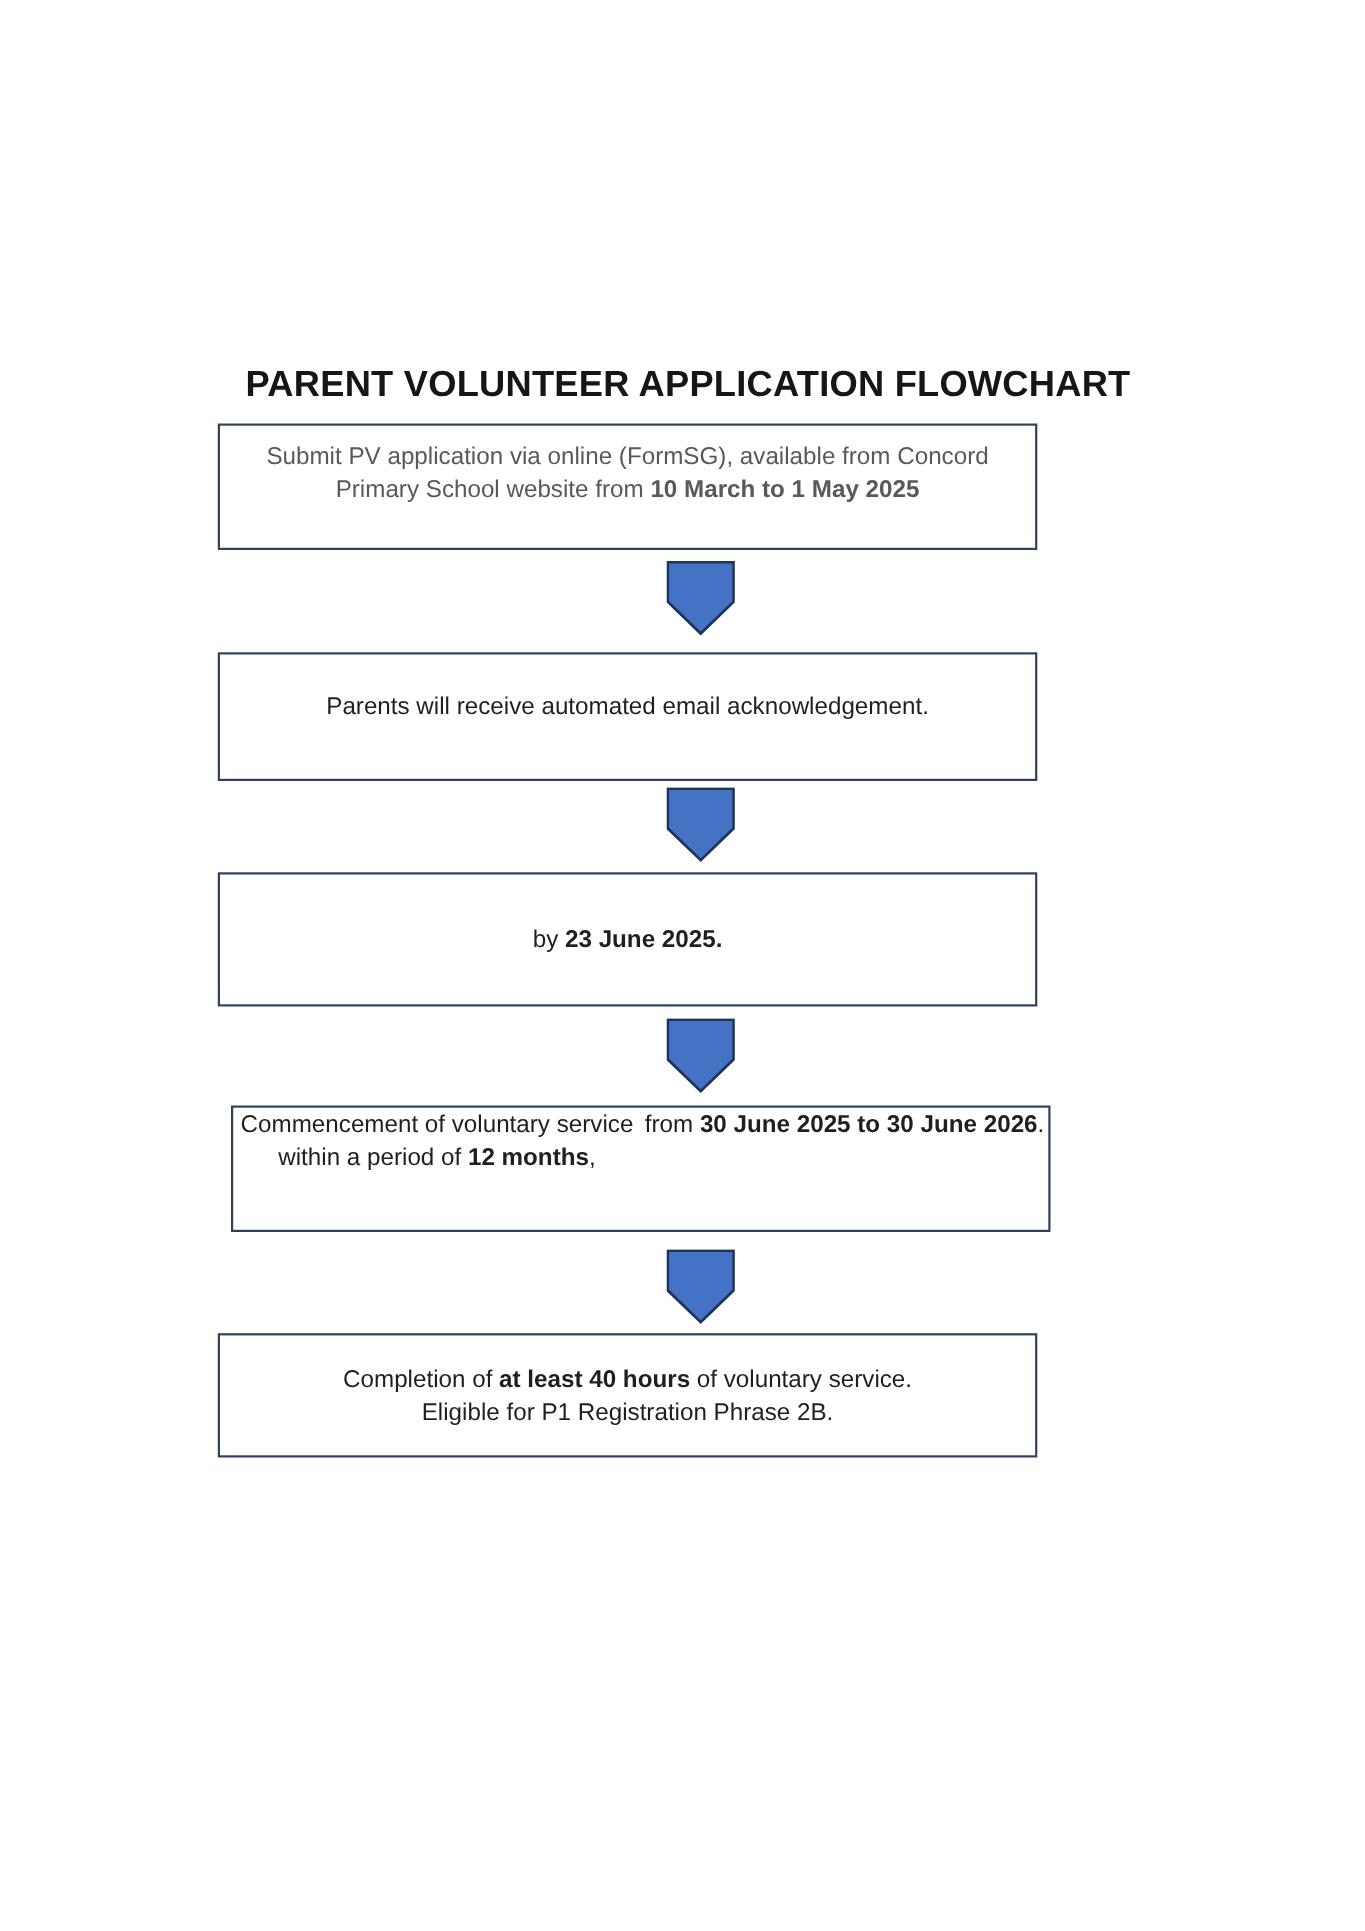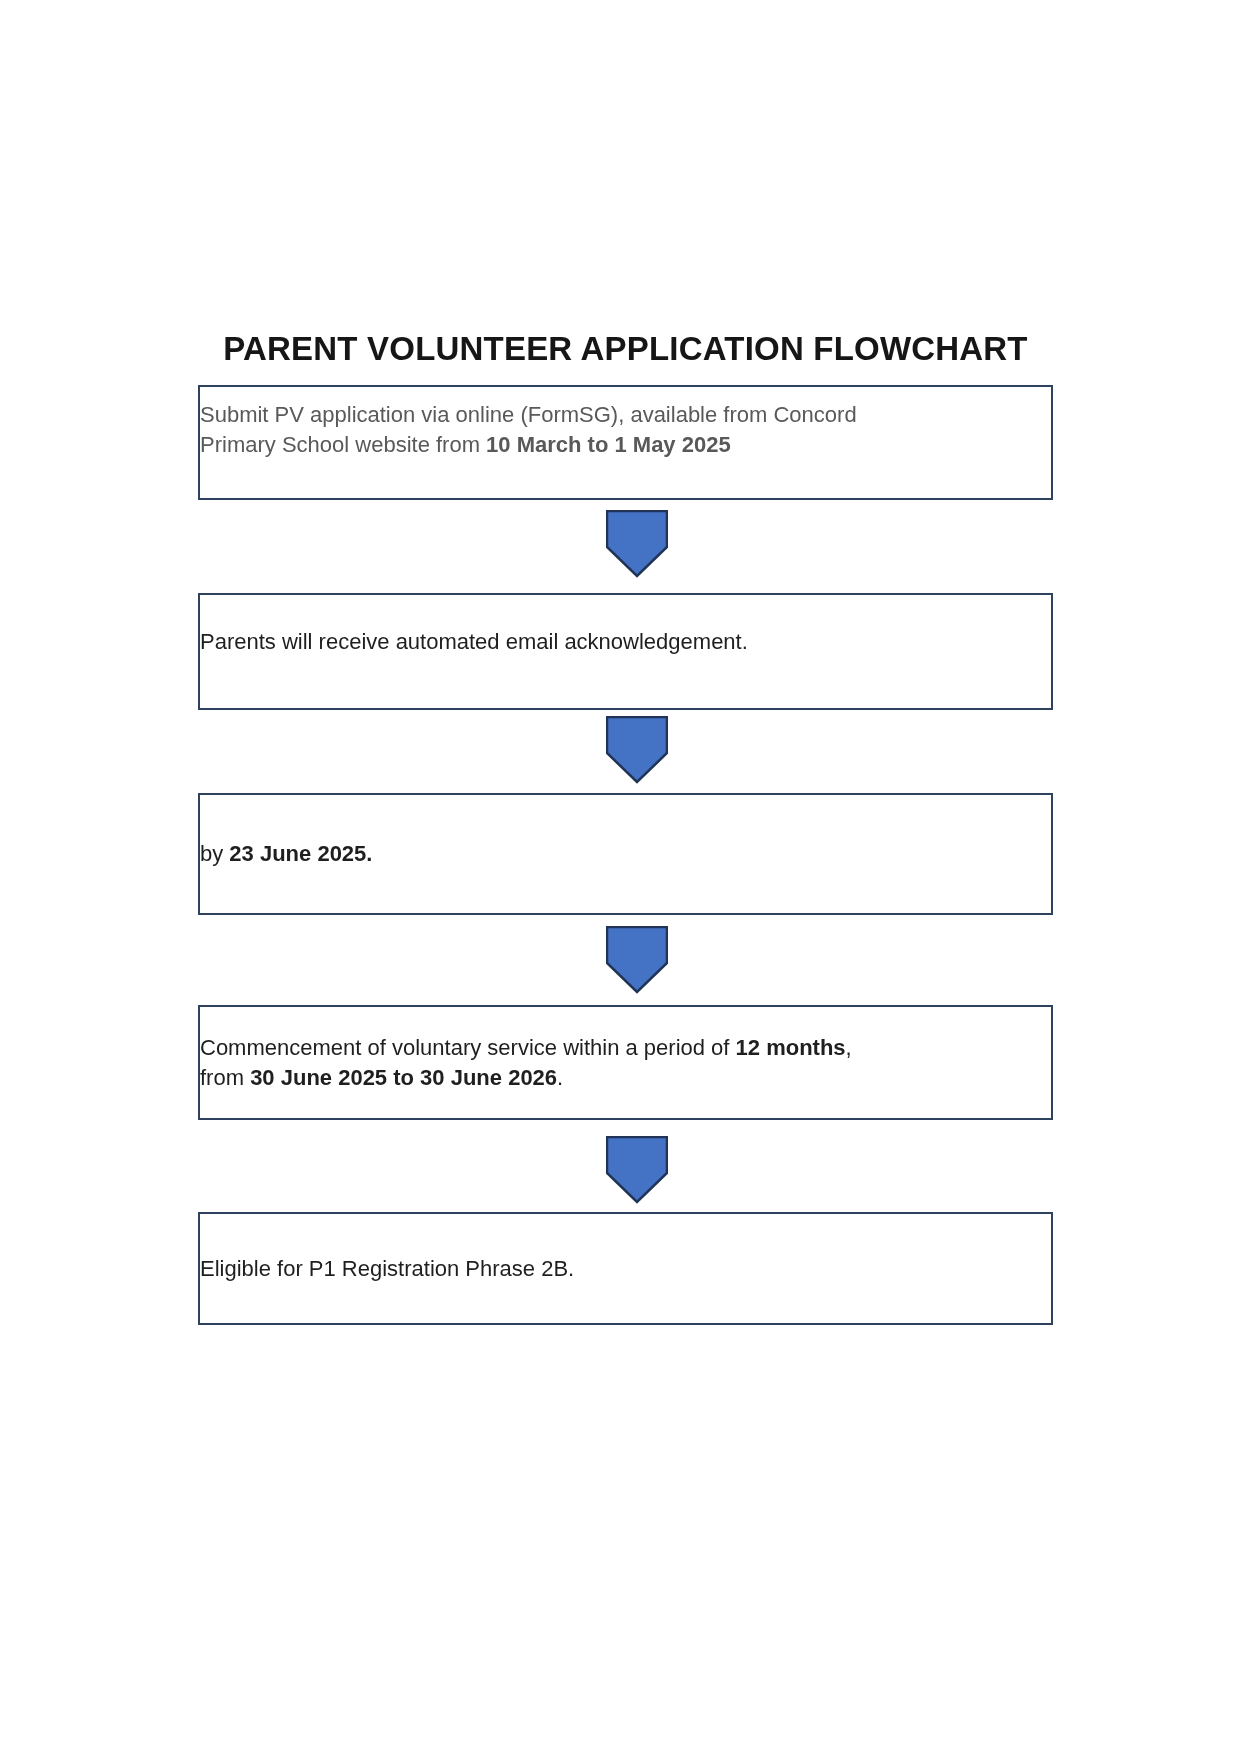--- a/index.html
+++ b/index.html
@@ -29,38 +29,38 @@
   .flow {
     position: absolute;
     left: 0;
     top: 0;
     width: 100%;
     height: 100%;
   }
   .box {
     position: absolute;
     left: 198px;
-    width: 855px;
+    width: 745px;
     box-sizing: border-box;
     background: #ffffff;
     border: 2px solid var(--box-border, #2e4260);
-    text-align: left;
+    text-align: center;
     font-size: 22px;
     line-height: 30px;
     color: var(--box-text, #1f1f1f);
   }
   .box.muted { color: var(--muted-text, #595959); }
   .bold { font-weight: 700; }
   .line { width: 100%; }
 
   
   .pos-box-1 { top: 385px;  height: 115px; padding-top: 13px; }
   .pos-box-2 { top: 593px;  height: 117px; padding-top: 32px; }
   .pos-box-3 { top: 793px;  height: 122px; display: flex; flex-direction: column; justify-content: center; }
-  .pos-box-4 { top: 1005px; height: 115px; display: flex; flex-direction: column; justify-content: center; }
+  .pos-box-4 { top: 1005px; height: 115px; display: flex; flex-direction: row; justify-content: center; margin-left: 12px; }
   .pos-box-5 { top: 1212px; height: 113px; display: flex; flex-direction: column; justify-content: center; }
 
   .arrow {
     position: absolute;
     left: 606px;
     width: 62px;
     height: 68px;
   }
   .arrow polygon {
     fill: var(--arrow-fill, #4472c4);
@@ -98,15 +98,16 @@
     <polygon points="1,1 61,1 61,37 31,66 1,37"></polygon>
   </svg>
     <div class="box pos-box-4">
       <div class="line"><span>Commencement of voluntary service within a period of </span><span class="bold">12 months</span><span>,</span></div>
       <div class="line"><span>from </span><span class="bold">30 June 2025 to 30 June 2026</span><span>.</span></div>
     </div>
     <svg class="arrow pos-arrow-4" viewBox="0 0 62 68" aria-hidden="true">
     <polygon points="1,1 61,1 61,37 31,66 1,37"></polygon>
   </svg>
     <div class="box pos-box-5">
+      <div class="line"><span>Completion of </span><span class="bold">at least 40 hours</span><span> of voluntary service.</span></div>
       <div class="line"><span>Eligible for P1 Registration Phrase 2B.</span></div>
     </div>
   </div>
 
 </body></html>

